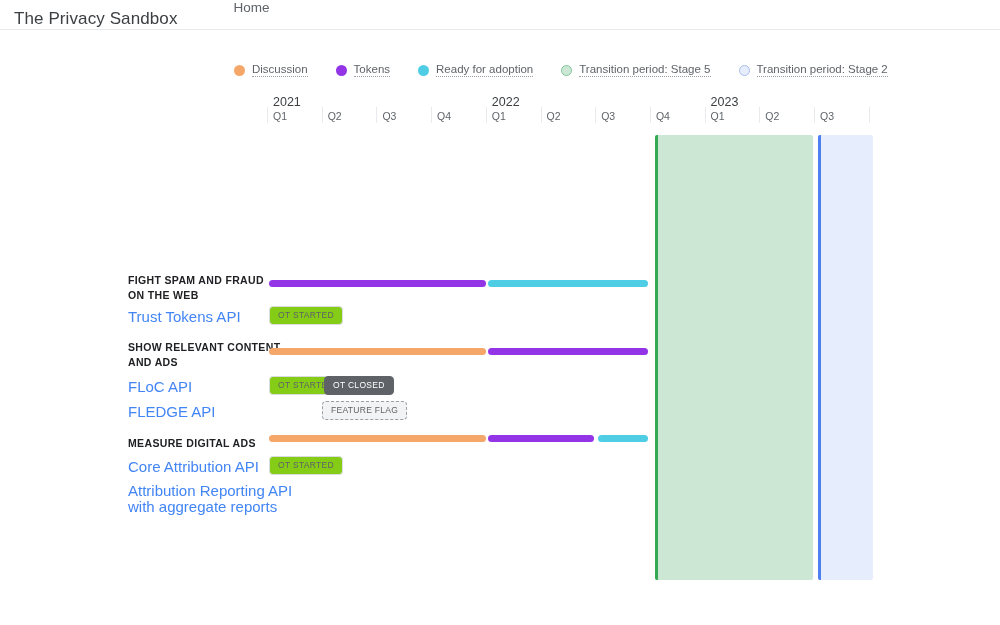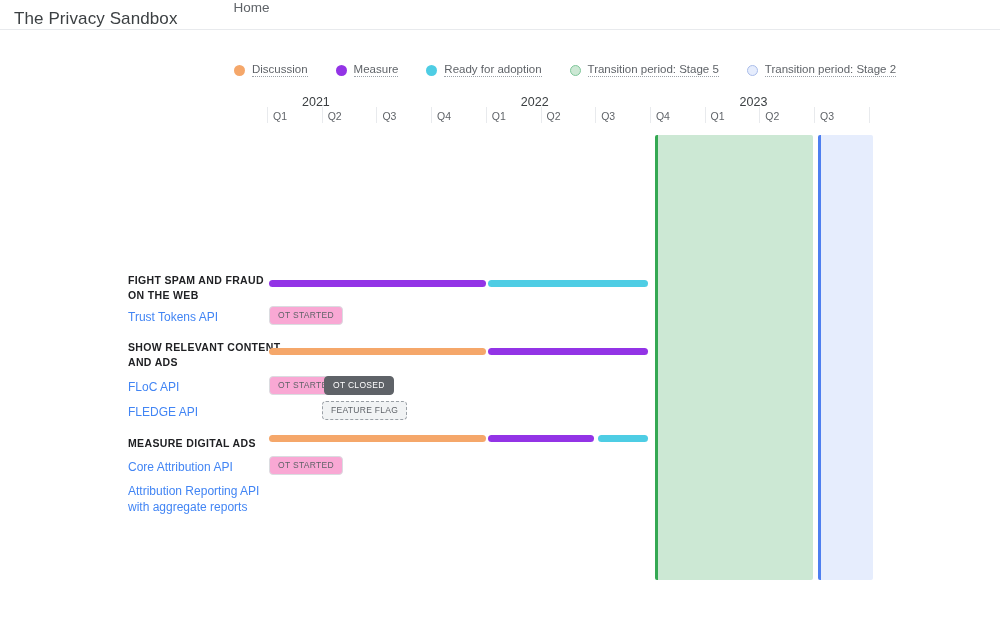--- a/index.html
+++ b/index.html
@@ -87,21 +87,20 @@
     top: 0; left: 0; right: 0;
     height: 28px;
   }
   .year-label {
     position: absolute;
     top: 0;
     font-size: 12.5px;
     color: #3c4043;
     padding-left: 6px;
     white-space: nowrap;
-    margin-left: 29px;
   }
   .q-label {
     position: absolute;
     top: 15px;
     font-size: 10.5px;
     color: #5f6368;
     padding-left: 6px;
     white-space: nowrap;
   }
   .gridline {
@@ -128,21 +127,21 @@
     font-weight: 700;
     letter-spacing: .35px;
     color: #202124;
     line-height: 15px;
     text-transform: uppercase;
     white-space: pre-line;
   }
   .api-label {
     position: absolute;
     left: 128px;
-    font-size: 12px;
+    font-size: 15px;
     color: #4285f4;
     line-height: 16px;
     cursor: pointer;
     white-space: pre-line;
   }
   .bar {
     position: absolute;
     height: 7px;
     border-radius: 4px;
   }
@@ -150,42 +149,42 @@
     position: absolute;
     height: 19px;
     line-height: 17px;
     font-size: 8.5px;
     letter-spacing: .3px;
     padding: 0 8px;
     border-radius: 4px;
     white-space: nowrap;
     cursor: pointer;
   }
-  .badge.light { background: #f9a8d4; border: 1px solid #dadce0; color: #5f6368; }
+  .badge.light { background: #84cc16; border: 1px solid #dadce0; color: #5f6368; }
   .badge.dark  { background: #5f6368; border: 1px solid #5f6368; color: #ffffff; }
   .badge.dash  { background: #f1f3f4; border: 1px dashed #9aa0a6; color: #5f6368; }
 </style>
 </head>
 <body>
 
 <div class="topbar">
   <div class="brand">The Privacy Sandbox</div>
   <div class="nav" id="nav">
       <div class="nav-item">Home</div>
     </div>
 </div>
 
 <div class="legend" id="legend">
     <div class="legend-item">
       <span class="legend-dot" style="background: rgb(245, 167, 106);"></span>
       <span class="legend-label">Discussion</span>
     </div>
     <div class="legend-item">
       <span class="legend-dot" style="background: rgb(147, 52, 230);"></span>
-      <span class="legend-label">Measure</span>
+      <span class="legend-label">Tokens</span>
     </div>
     <div class="legend-item">
       <span class="legend-dot" style="background: rgb(78, 205, 228);"></span>
       <span class="legend-label">Ready for adoption</span>
     </div>
     <div class="legend-item">
       <span class="legend-dot" style="background: rgb(204, 232, 212); border: 1.5px solid rgb(127, 199, 154);"></span>
       <span class="legend-label">Transition period: Stage 5</span>
     </div>
     <div class="legend-item">

